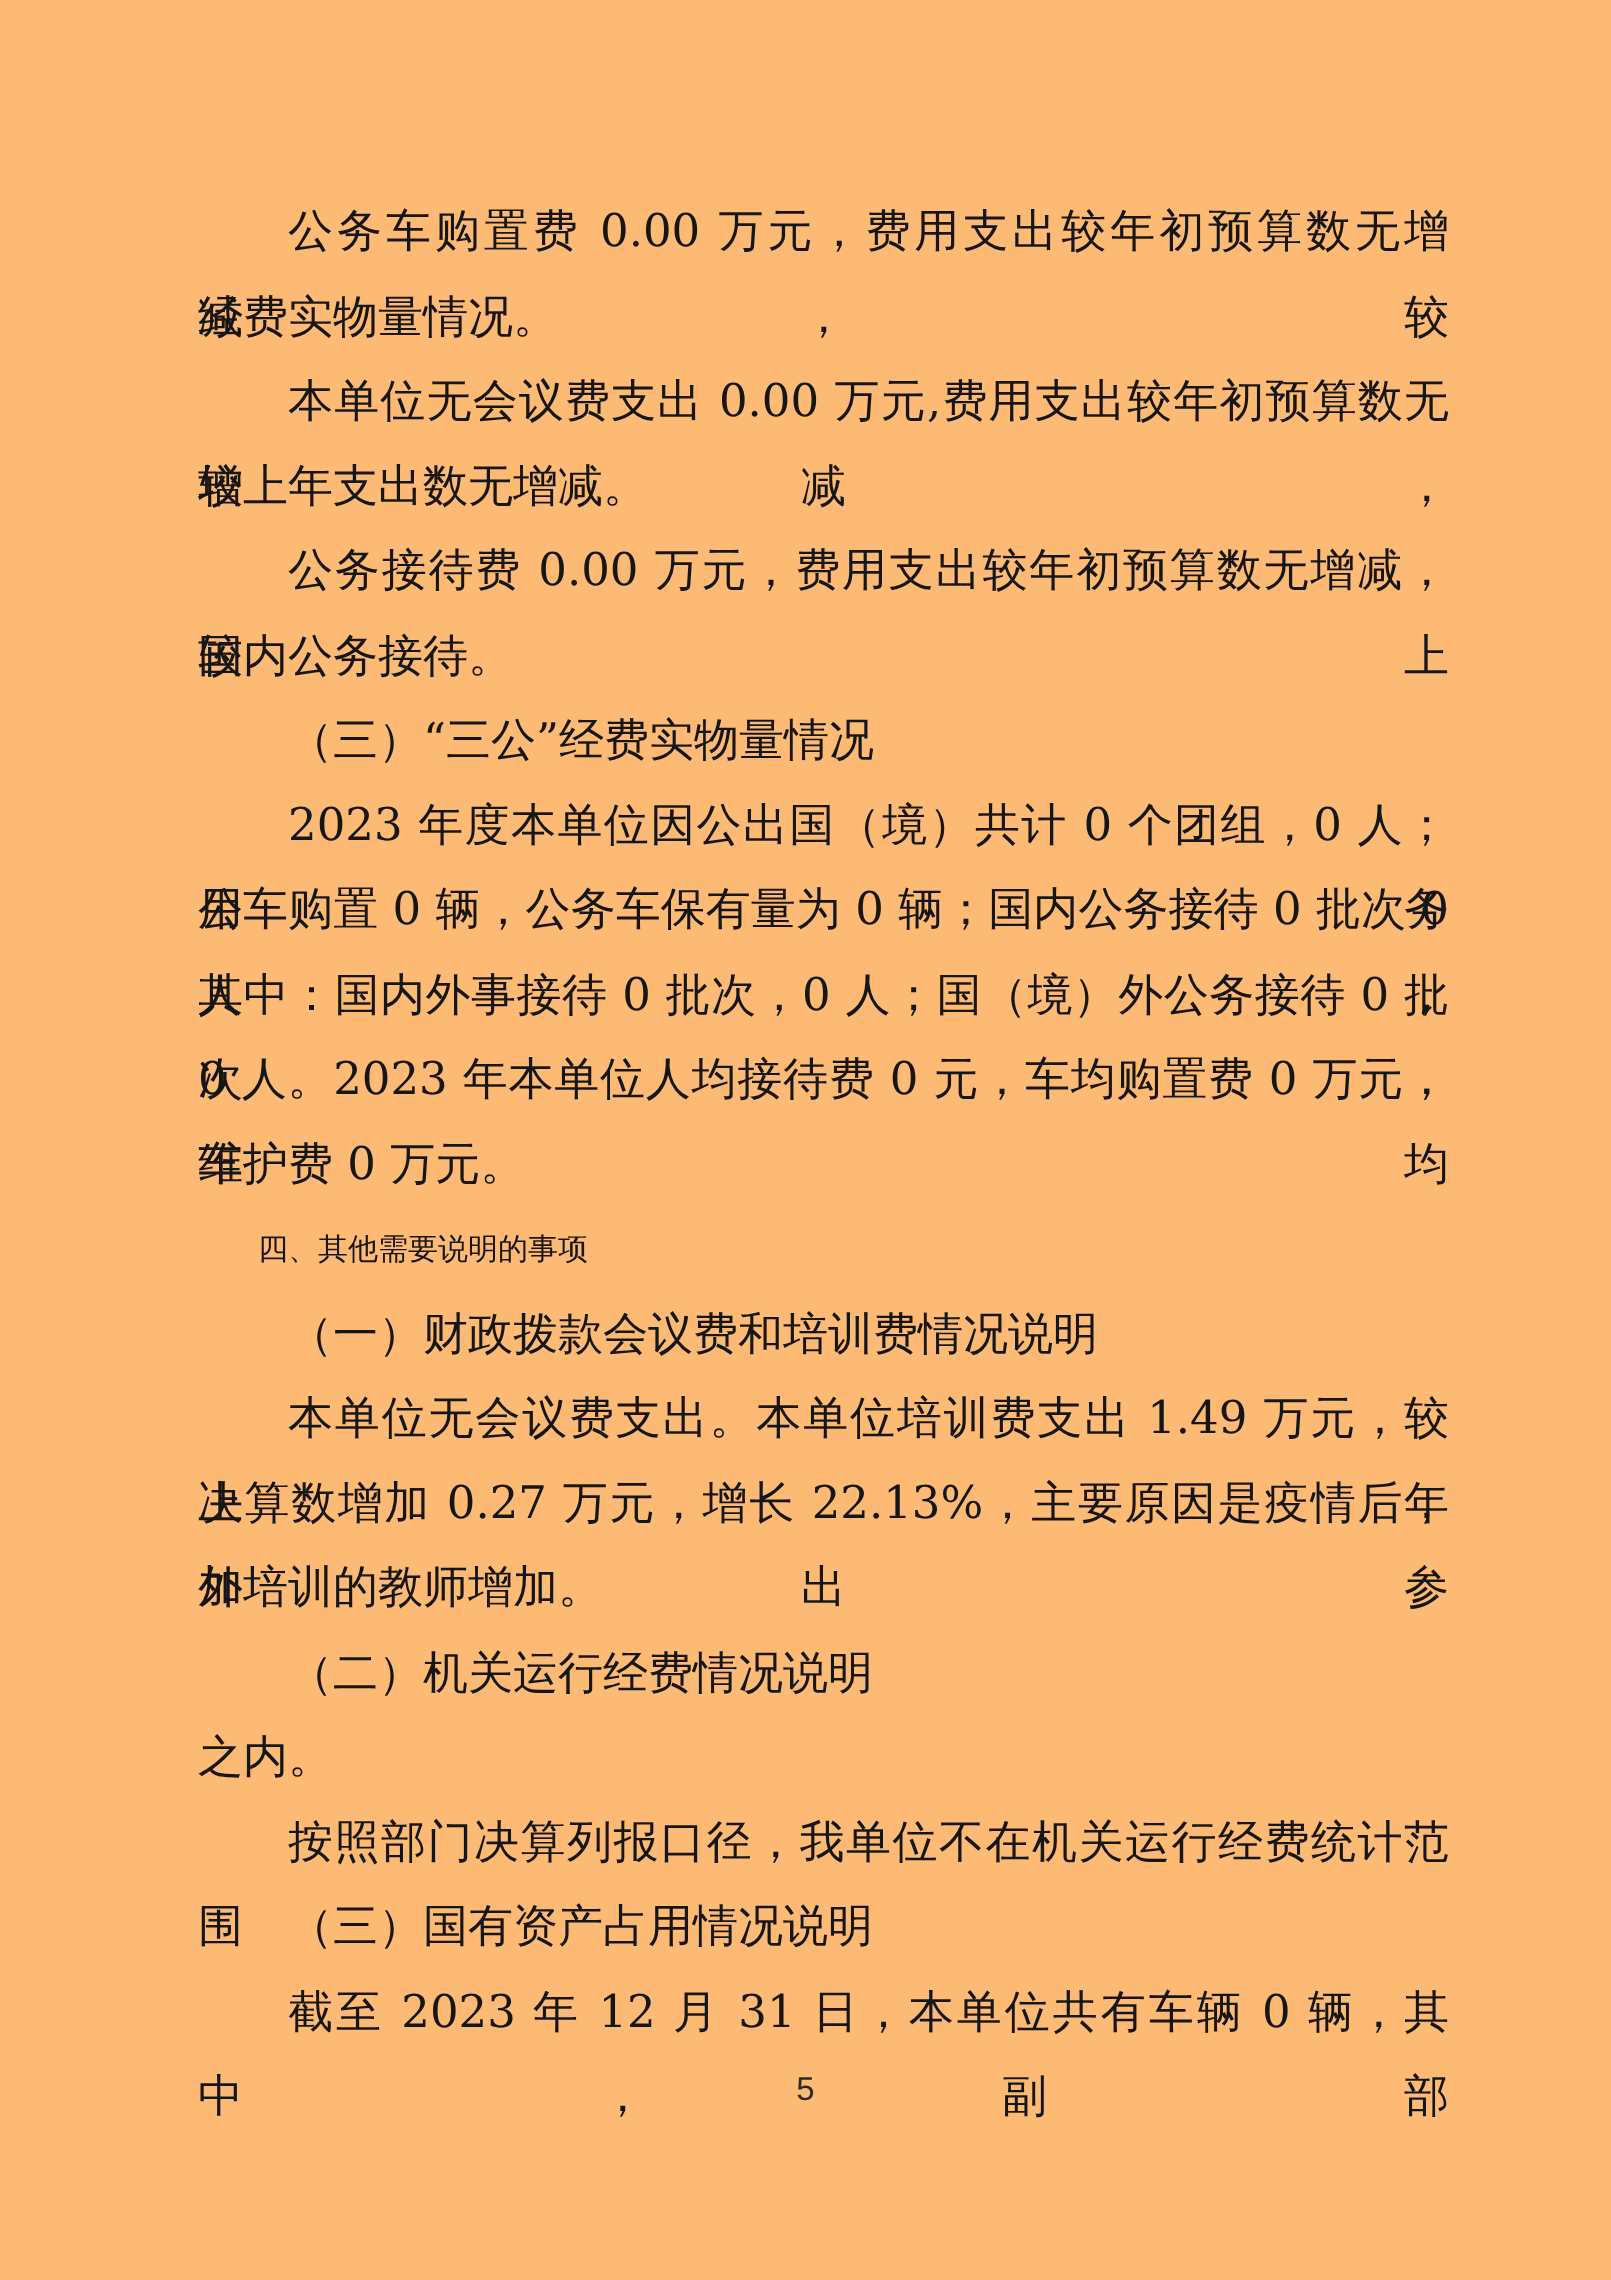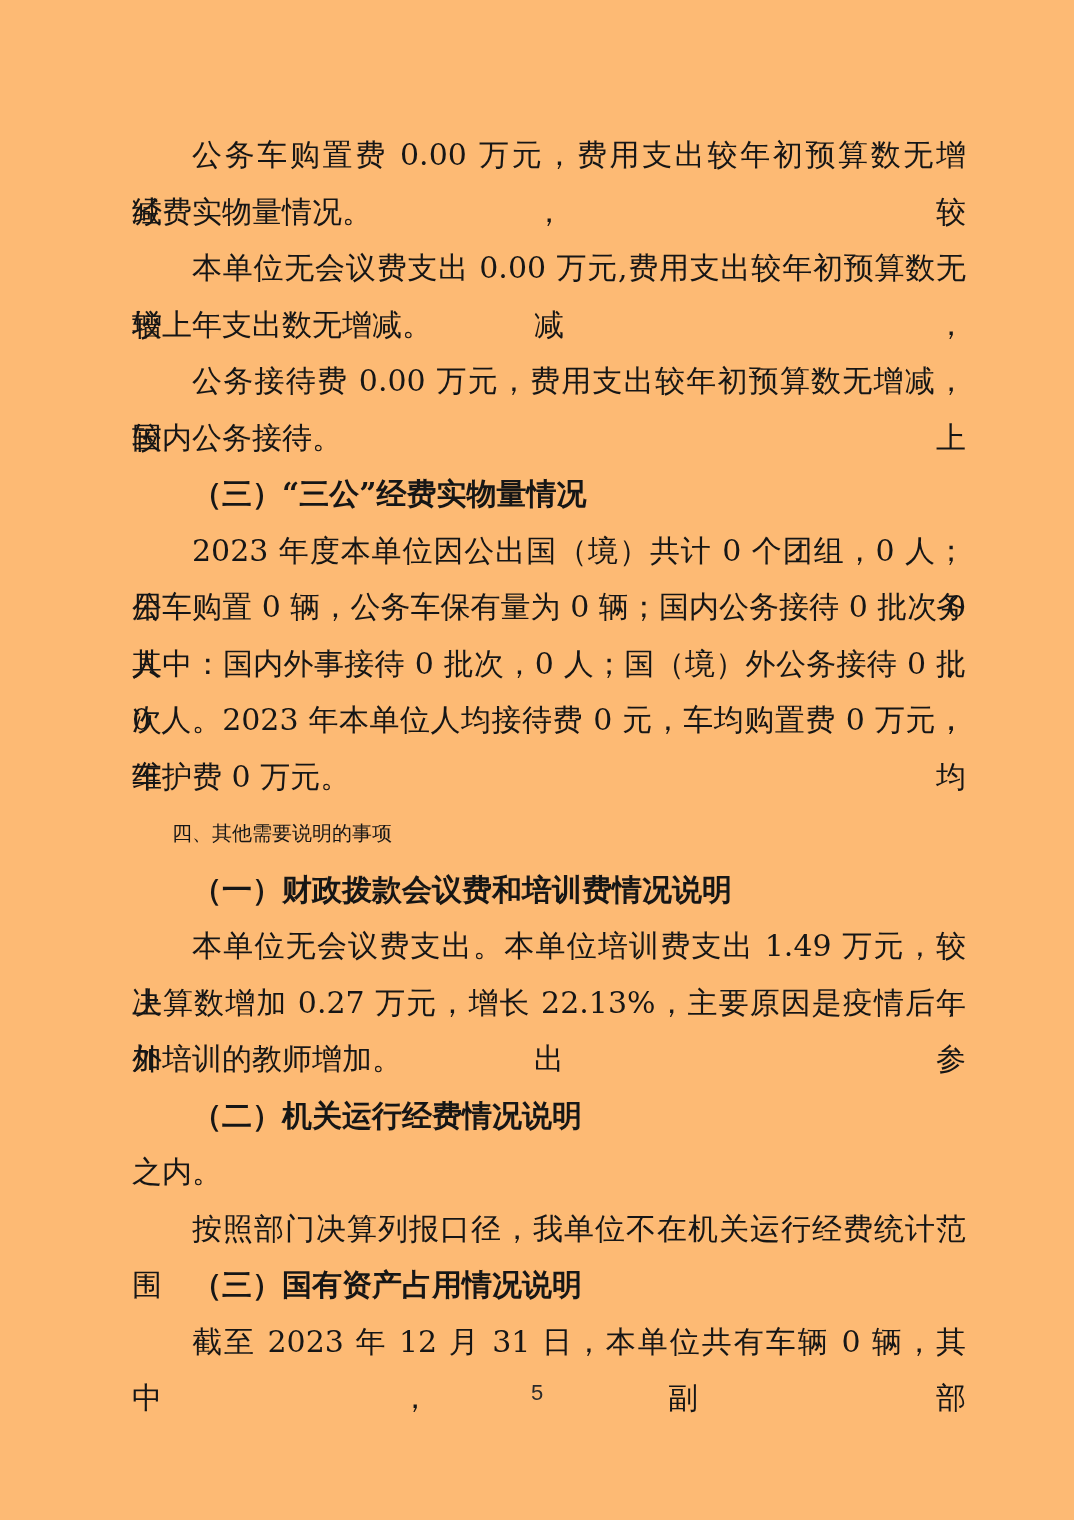--- a/index.html
+++ b/index.html
@@ -37,21 +37,21 @@
     white-space: normal;
     text-align: justify;
     text-align-last: justify;
   }
   .h1 {
     font-family: "Liberation Sans", "DejaVu Sans", sans-serif;
     font-weight: normal;
     font-size: 20px;
   }
   .h2 {
-    font-weight: bold;
+    font-weight: normal;
     font-size: 30px;
   }
   .page-number {
     position: absolute;
     left: 0;
     top: 1380px;
     width: 100%;
     text-align: center;
     font-family: "Liberation Sans", "DejaVu Sans", sans-serif;
     font-size: 22px;

